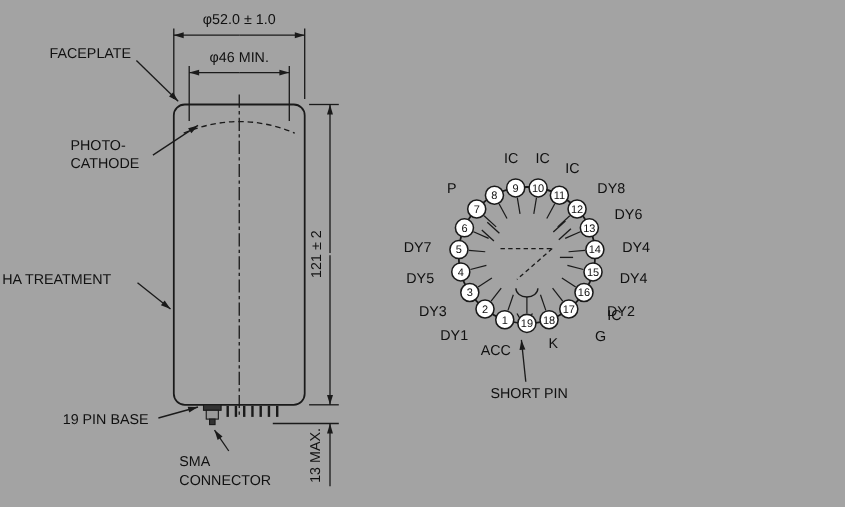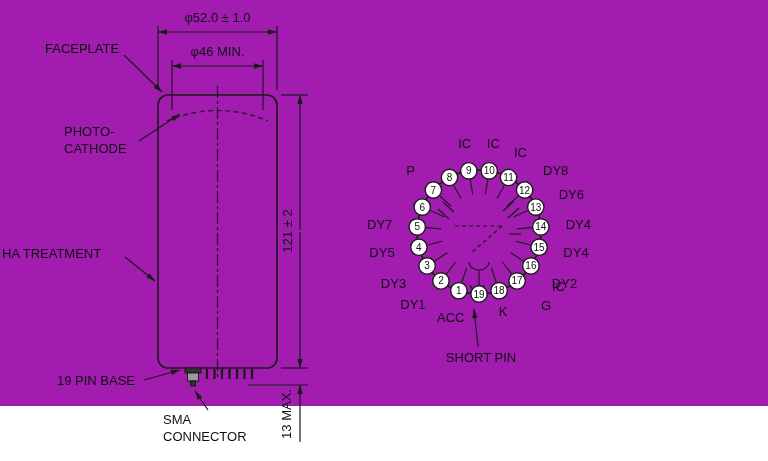--- a/index.html
+++ b/index.html
@@ -1,17 +1,17 @@
 <!DOCTYPE html>
 <html><head>
 <meta charset="utf-8">
 <style>
   html,body{margin:0;padding:0;background:#ffffff;}
   body{width:768px;height:461px;overflow:hidden;}
-  .canvas{position:relative;width:768px;height:406px;background:#a21caf;}
+  .canvas{position:relative;width:768px;height:461px;background:#a3a3a3;}
   svg text{font-family:"Liberation Sans","DejaVu Sans",sans-serif;fill:#111;stroke:none;}
   .lbl{font-size:13px;}
   .dim{font-size:13px;}
   .pin-label{font-size:13px;}
   .pin-number{font-size:10px;}
   .sk{stroke:#1a1a1a;fill:none;stroke-width:1.2;}
   .sk2{stroke:#1a1a1a;fill:none;stroke-width:1.6;}
   .thick{stroke:#1a1a1a;stroke-width:2.2;}
 </style>
 </head>

